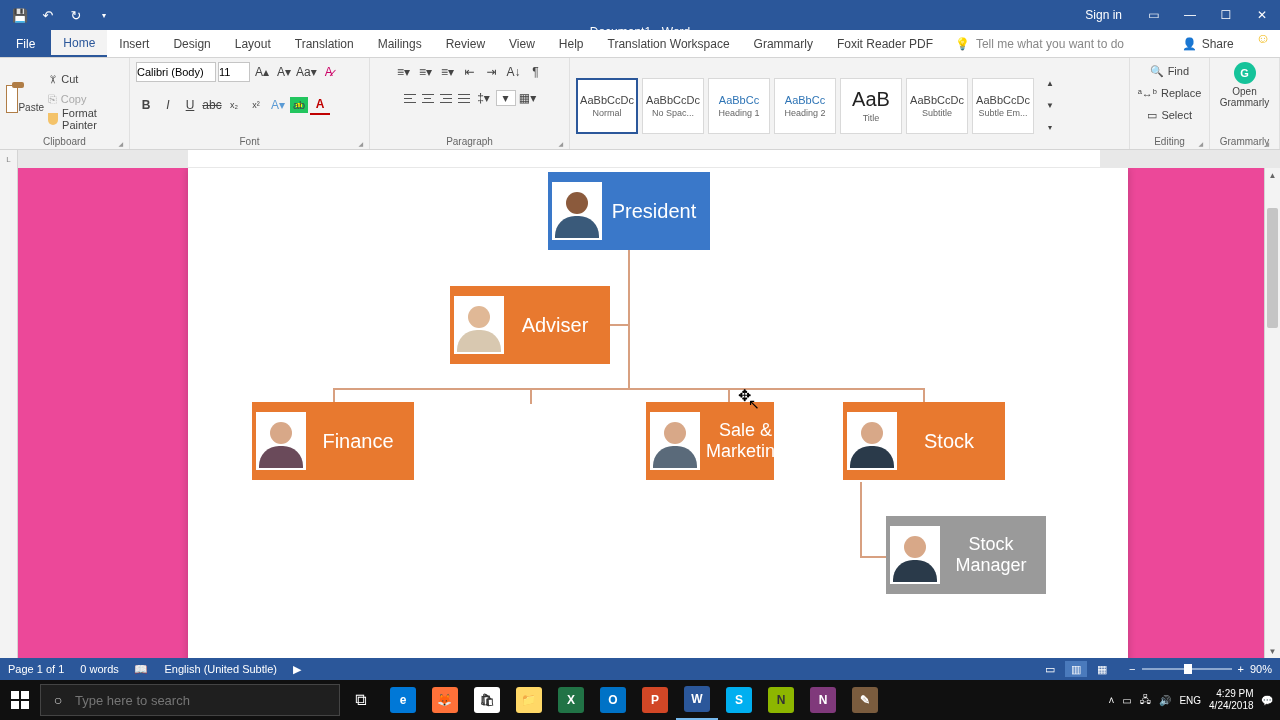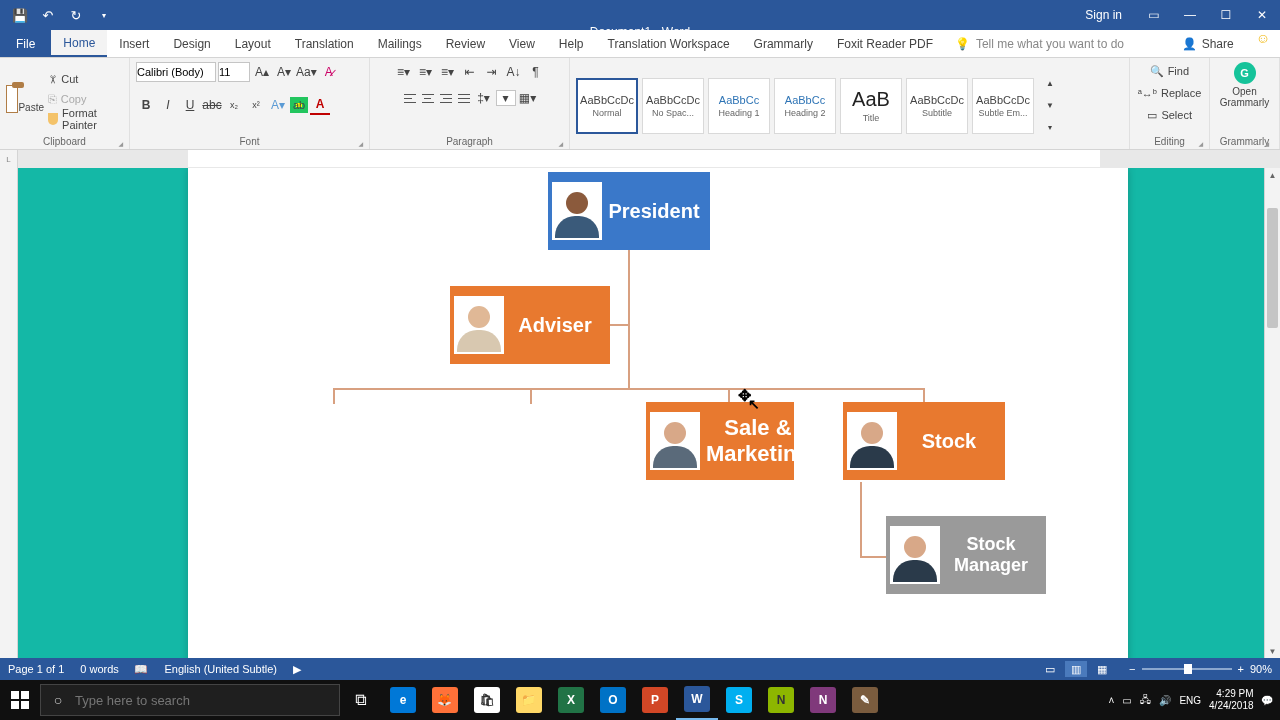--- a/index.html
+++ b/index.html
@@ -79,21 +79,21 @@
 .ruler-wrap { height:18px; background:#fff; border-bottom:1px solid #e8e8e8; position:relative; display:flex;}
 .ruler-wrap .corner { width:18px; height:18px; background:#f3f3f3; border-right:1px solid #d4d4d4; font-size:8px; display:flex; align-items:center; justify-content:center; color:#888;}
 .ruler { flex:1; background:#fff; position:relative; font-size:8px; color:#999; overflow:hidden;}
 .ruler .dark { position:absolute; top:0; height:18px; background:#e8e8e8;}
 .ruler .dark.left { left:0; width:170px;}
 .ruler .dark.right { right:0; width:180px;}
 
 
 .docarea { position:relative; height: calc(720px - 30px - 28px - 92px - 18px - 22px - 40px); background:#fff; display:flex;}
 .vruler { width:18px; background:#f3f3f3; border-right:1px solid #d4d4d4; font-size:7px; color:#999; position:relative;}
-.page-wrap { flex:1; background:#14b8a6; overflow:hidden; position:relative;font-weight:bold;}
+.page-wrap { flex:1; background:#ec4899; overflow:hidden; position:relative;}
 .page { position:absolute; left:170px; top:0; width:940px; height:1200px; background:#fff; box-shadow: 0 0 8px rgba(0,0,0,0.2);}
 .vscroll { width:16px; background:#f3f3f3; border-left:1px solid #d4d4d4; position:relative;}
 .vscroll .thumb { position:absolute; top:40px; left:2px; right:2px; height:120px; background:#c5c5c5; border-radius:2px;}
 .vscroll .arr { position:absolute; left:0; right:0; height:14px; display:flex; align-items:center; justify-content:center; font-size:8px; color:#666;}
 
 
 .org { position:absolute; inset:0;}
 .node { position:absolute; display:flex; align-items:center; padding:4px; color:#fff; font-size:20px;}
 .node .photo { width:50px; height:58px; background:#fff; border:2px solid #fff; flex-shrink:0; position:relative; overflow:hidden;}
 .node .photo .head { position:absolute; top:8px; left:50%; transform:translateX(-50%); width:22px; height:22px; border-radius:50%; background:#c8a27a;}
@@ -361,21 +361,28 @@
             </div>
           <div class="label">President</div>
         </div>
         <div class="node orange" style="left:262px; top:118px; width:160px; height:78px">
           <div class="photo">
               <div class="head" style="background:#e0b896"></div>
               <div class="body" style="background:#d8c8b0"></div>
             </div>
           <div class="label">Adviser</div>
         </div>
-        <div class="node orange" style="left:458px; top:234px; width:148px; height:78px; font-size:22px">
+        <div class="node orange" style="left:64px; top:234px; width:162px; height:78px">
+          <div class="photo">
+              <div class="head" style="background:#d8a888"></div>
+              <div class="body" style="background:#6a4a5a"></div>
+            </div>
+          <div class="label">Finance</div>
+        </div>
+        <div class="node orange" style="left:458px; top:234px; width:128px; height:78px; font-size:18px">
           <div class="photo">
               <div class="head" style="background:#d8a888"></div>
               <div class="body" style="background:#5a6a7a"></div>
             </div>
           <div class="label">Sale &amp; Marketing</div>
         </div>
         <div class="node orange" style="left:655px; top:234px; width:162px; height:78px">
           <div class="photo">
               <div class="head" style="background:#d8a888"></div>
               <div class="body" style="background:#2a3a4a"></div>

